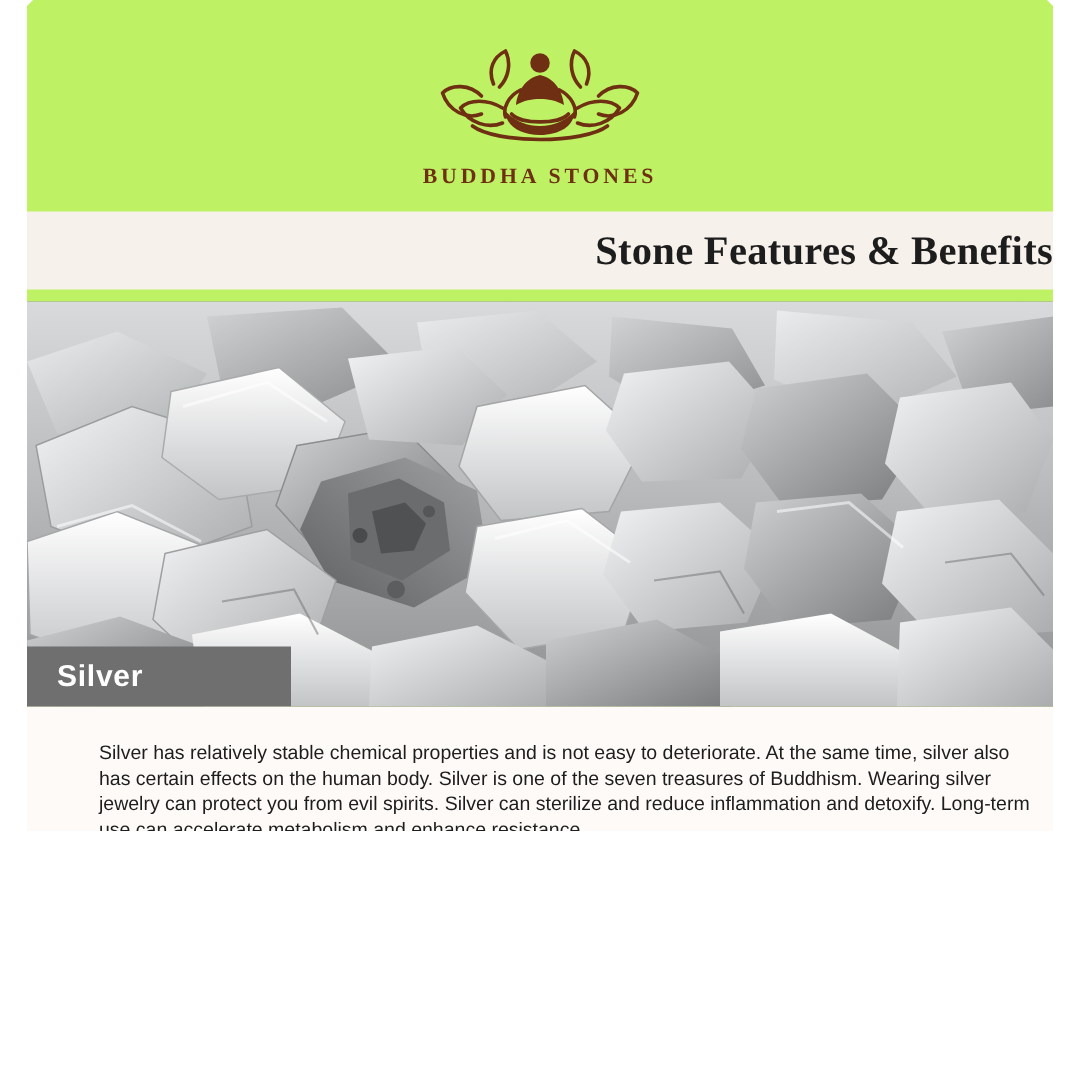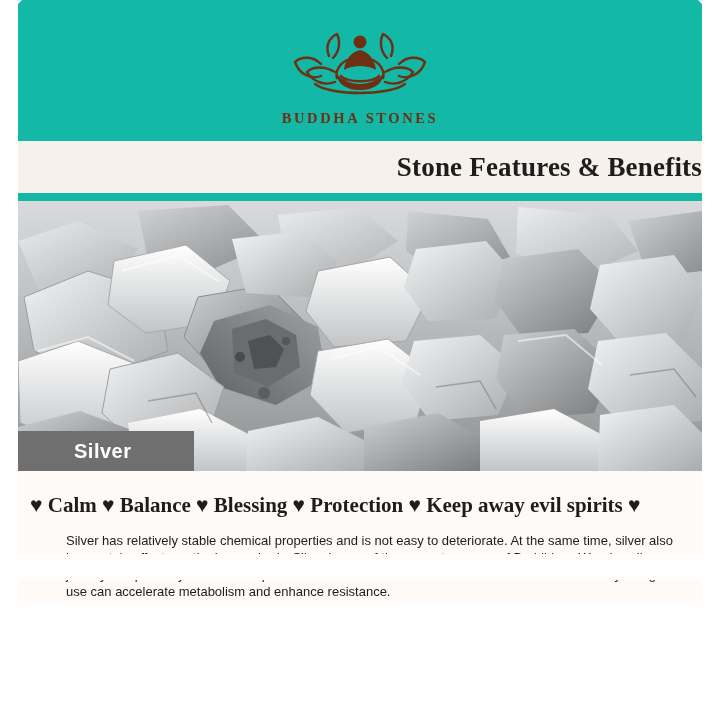--- a/index.html
+++ b/index.html
@@ -5,21 +5,21 @@
   * { margin:0; padding:0; box-sizing:border-box; }
   html, body {
     width:720px; height:720px;
     font-family:"Liberation Serif", serif;
     background:#ffffff;
     overflow:hidden;
   }
   .page {
     position:relative;
     width:720px; height:580px;
-    background:#14b8a6;
+    background:#bef264;
   }
   
   .corner-tl {
     position:absolute; top:0; left:0;
     width:0; height:0;
     border-top:22px solid #ffffff;
     border-right:22px solid transparent;
   }
   .corner-tr {
     position:absolute; top:0; right:0;
@@ -86,21 +86,20 @@
   .photo-svg { display:block; width:100%; height:100%; }
 
   .stone-label {
     position:absolute;
     left:0; bottom:0;
     width:176px;
     height:40px;
     background:#6f6f6f;
     display:flex;
     align-items:center;
-    padding-left:36px;
   }
   .stone-label span {
     color:#ffffff;
     font-family:"Liberation Sans", sans-serif;
     font-size:20px;
     font-weight:bold;
     padding-left:20px;
     letter-spacing:0.5px;
   }
 
@@ -259,21 +258,20 @@
         <path d="M612,174 L656,168 L678,196"></path>
       </g>
     </svg>
 
     <div class="stone-label">
       <span>Silver</span>
     </div>
   </div>
 
   <div class="content">
-    <div class="keywords">♥ Calm ♥ Balance ♥ Blessing ♥ Protection ♥ Keep away evil spirits ♥</div>
     <p class="desc">Silver has relatively stable chemical properties and is not easy to deteriorate. At the same time, silver also has certain effects on the human body. Silver is one of the seven treasures of Buddhism. Wearing silver jewelry can protect you from evil spirits. Silver can sterilize and reduce inflammation and detoxify. Long-term use can accelerate metabolism and enhance resistance.</p>
   </div>
 
   <div class="side-strip-l"></div>
   <div class="side-strip-r"></div>
   <div class="bottom-strip"></div>
 
   <div class="corner-bl"></div>
   <div class="corner-br"></div>
 </div>

